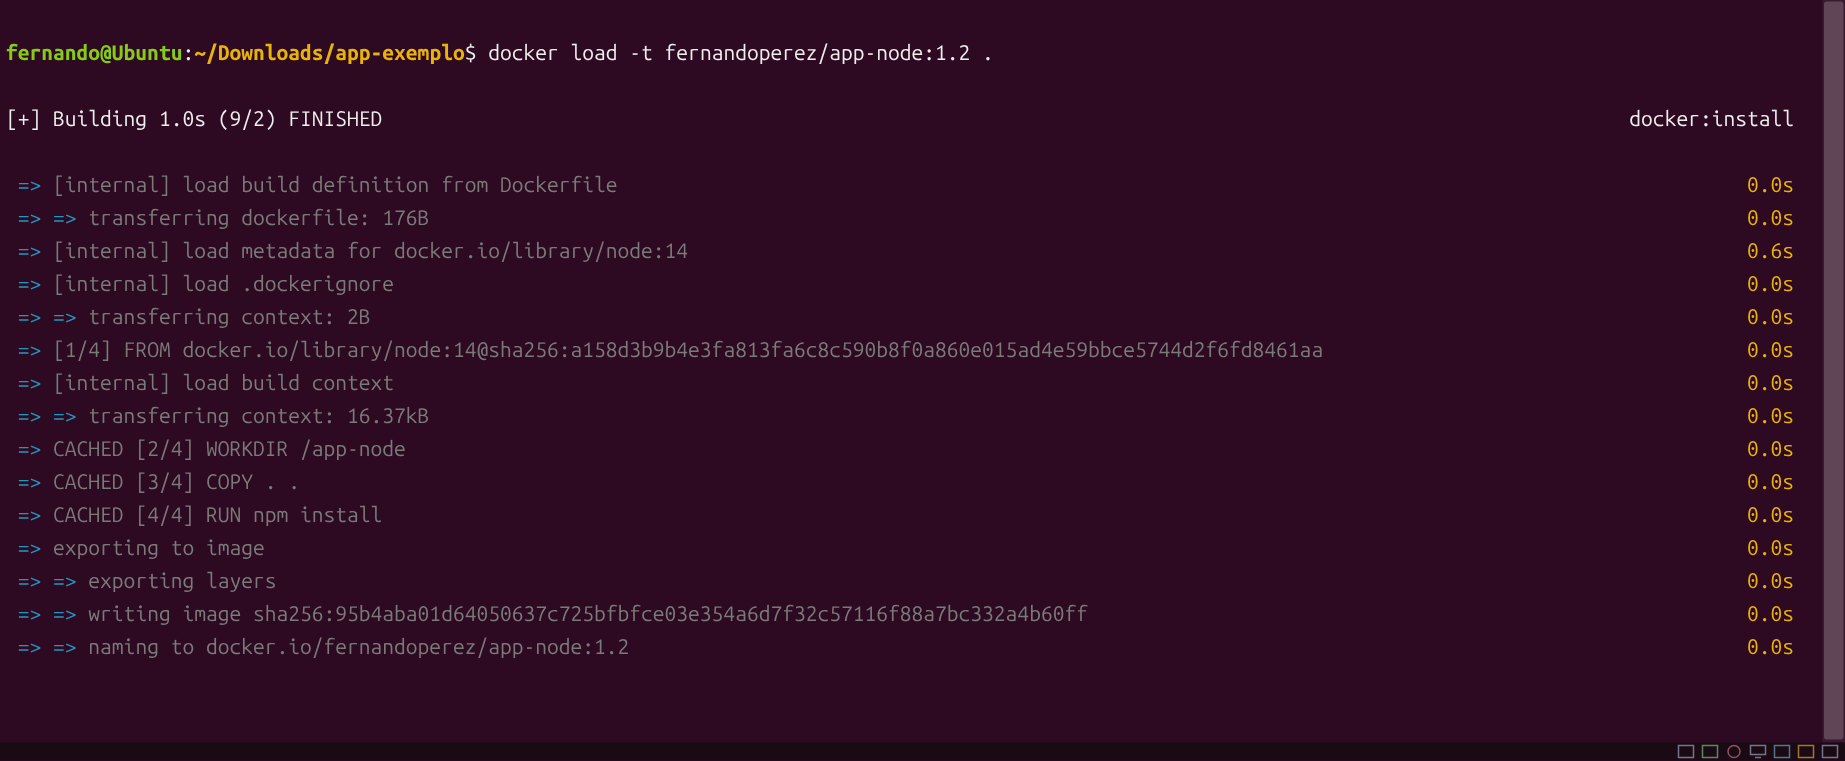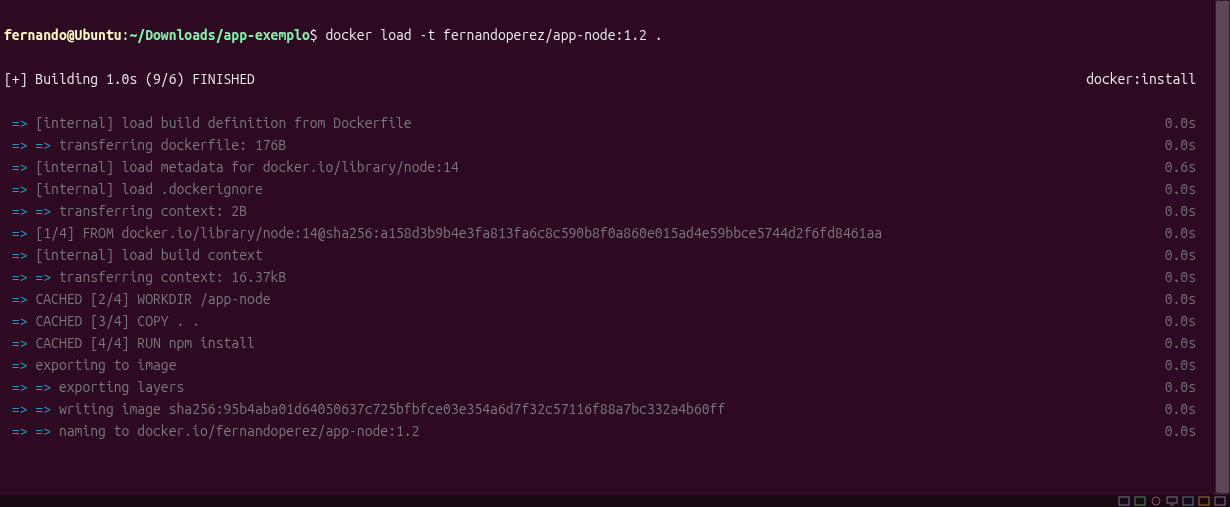--- a/index.html
+++ b/index.html
@@ -11,26 +11,26 @@
     width: 1230px;
     height: 507px;
     overflow: hidden;
     position: relative;
   }
   .terminal {
     padding: 2px 4px;
     white-space: pre;
     color: #d0d0d0;
   }
-  .user { color: #fef9c3; font-weight: bold; }
-  .path { color: #86efac; font-weight: bold; }
+  .user { color: #84cc16; font-weight: bold; }
+  .path { color: #eab308; font-weight: bold; }
   .white { color: #eeeeee; }
   .arrow { color: #2596be; }
   .step { color: #7a7a7a; }
-  .time { color: #737373; }
+  .time { color: #eab308; }
   .row { display: flex; justify-content: space-between; width: 1192px; }
   .left { white-space: pre; }
   .right { white-space: pre; }
   .scrollbar {
     position: absolute;
     right: 0;
     top: 0;
     width: 15px;
     height: 495px;
     background: #3a1a30;
@@ -63,21 +63,21 @@
     width: 12px;
     height: 10px;
     opacity: 0.7;
   }
 </style>
 </head>
 <body>
 
 <div class="terminal">
 <div><span class="user">fernando@Ubuntu</span><span class="white">:</span><span class="path">~/Downloads/app-exemplo</span><span class="white">$</span><span class="white"> docker load -t fernandoperez/app-node:1.2 .</span></div>
-<div class="row"><span class="left white">[+] Building 1.0s (9/6) FINISHED</span><span class="right white">docker:install</span></div>
+<div class="row"><span class="left white">[+] Building 1.0s (9/2) FINISHED</span><span class="right white">docker:install</span></div>
 <div id="steps"><div class="row"><span class="left"><span class="arrow"> =&gt; </span><span class="step">[internal] load build definition from Dockerfile</span></span><span class="right time">0.0s</span></div><div class="row"><span class="left"><span class="arrow"> =&gt; =&gt; </span><span class="step">transferring dockerfile: 176B</span></span><span class="right time">0.0s</span></div><div class="row"><span class="left"><span class="arrow"> =&gt; </span><span class="step">[internal] load metadata for docker.io/library/node:14</span></span><span class="right time">0.6s</span></div><div class="row"><span class="left"><span class="arrow"> =&gt; </span><span class="step">[internal] load .dockerignore</span></span><span class="right time">0.0s</span></div><div class="row"><span class="left"><span class="arrow"> =&gt; =&gt; </span><span class="step">transferring context: 2B</span></span><span class="right time">0.0s</span></div><div class="row"><span class="left"><span class="arrow"> =&gt; </span><span class="step">[1/4] FROM docker.io/library/node:14@sha256:a158d3b9b4e3fa813fa6c8c590b8f0a860e015ad4e59bbce5744d2f6fd8461aa</span></span><span class="right time">0.0s</span></div><div class="row"><span class="left"><span class="arrow"> =&gt; </span><span class="step">[internal] load build context</span></span><span class="right time">0.0s</span></div><div class="row"><span class="left"><span class="arrow"> =&gt; =&gt; </span><span class="step">transferring context: 16.37kB</span></span><span class="right time">0.0s</span></div><div class="row"><span class="left"><span class="arrow"> =&gt; </span><span class="step">CACHED [2/4] WORKDIR /app-node</span></span><span class="right time">0.0s</span></div><div class="row"><span class="left"><span class="arrow"> =&gt; </span><span class="step">CACHED [3/4] COPY . .</span></span><span class="right time">0.0s</span></div><div class="row"><span class="left"><span class="arrow"> =&gt; </span><span class="step">CACHED [4/4] RUN npm install</span></span><span class="right time">0.0s</span></div><div class="row"><span class="left"><span class="arrow"> =&gt; </span><span class="step">exporting to image</span></span><span class="right time">0.0s</span></div><div class="row"><span class="left"><span class="arrow"> =&gt; =&gt; </span><span class="step">exporting layers</span></span><span class="right time">0.0s</span></div><div class="row"><span class="left"><span class="arrow"> =&gt; =&gt; </span><span class="step">writing image sha256:95b4aba01d64050637c725bfbfce03e354a6d7f32c57116f88a7bc332a4b60ff</span></span><span class="right time">0.0s</span></div><div class="row"><span class="left"><span class="arrow"> =&gt; =&gt; </span><span class="step">naming to docker.io/fernandoperez/app-node:1.2</span></span><span class="right time">0.0s</span></div></div>
 <div>&nbsp;</div>
 
 
 
 
 </div>
 
 <div class="scrollbar">
   <div class="scrollbar-thumb"></div>

